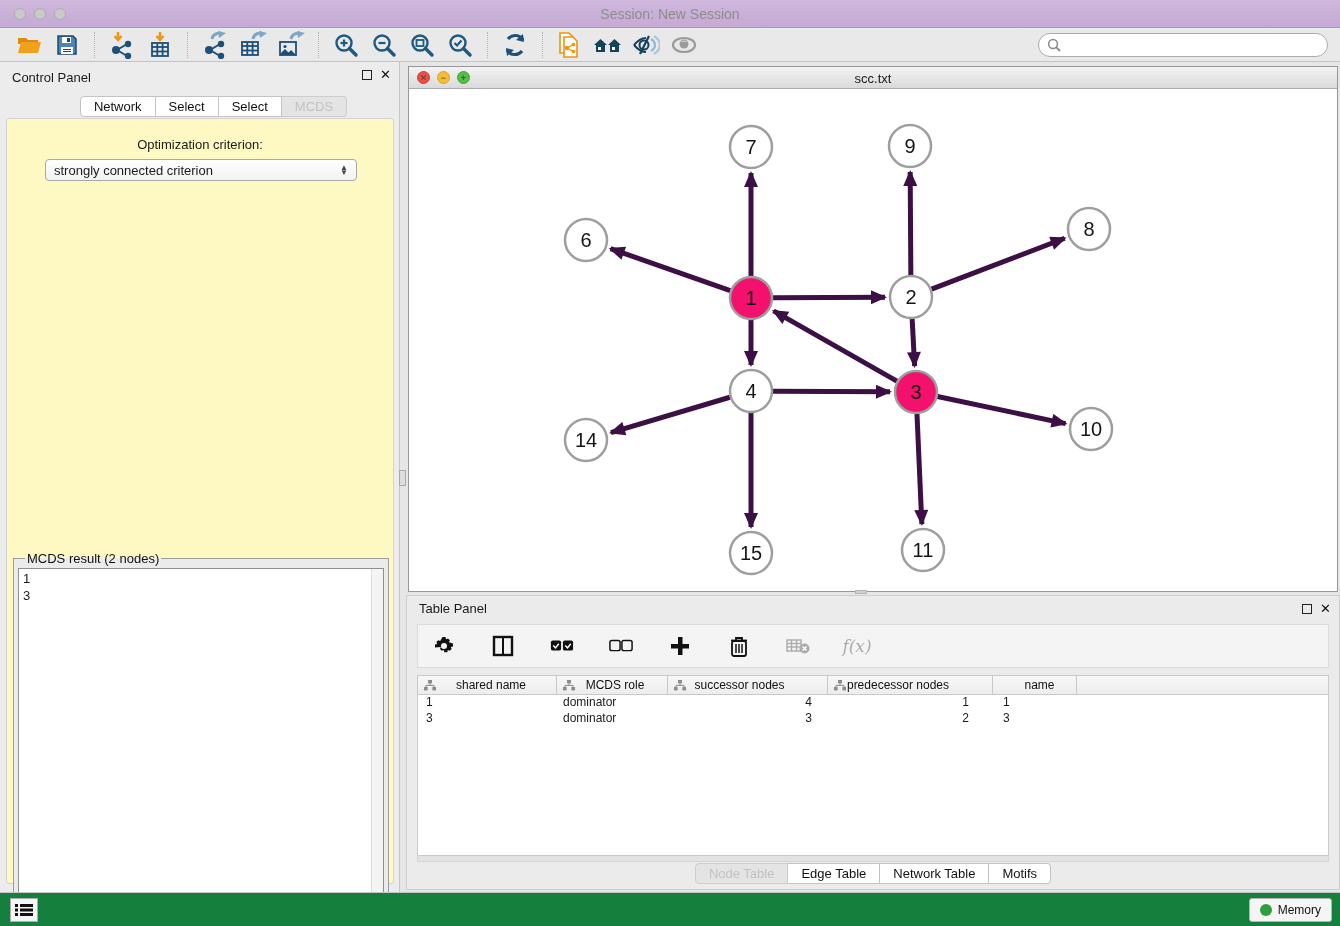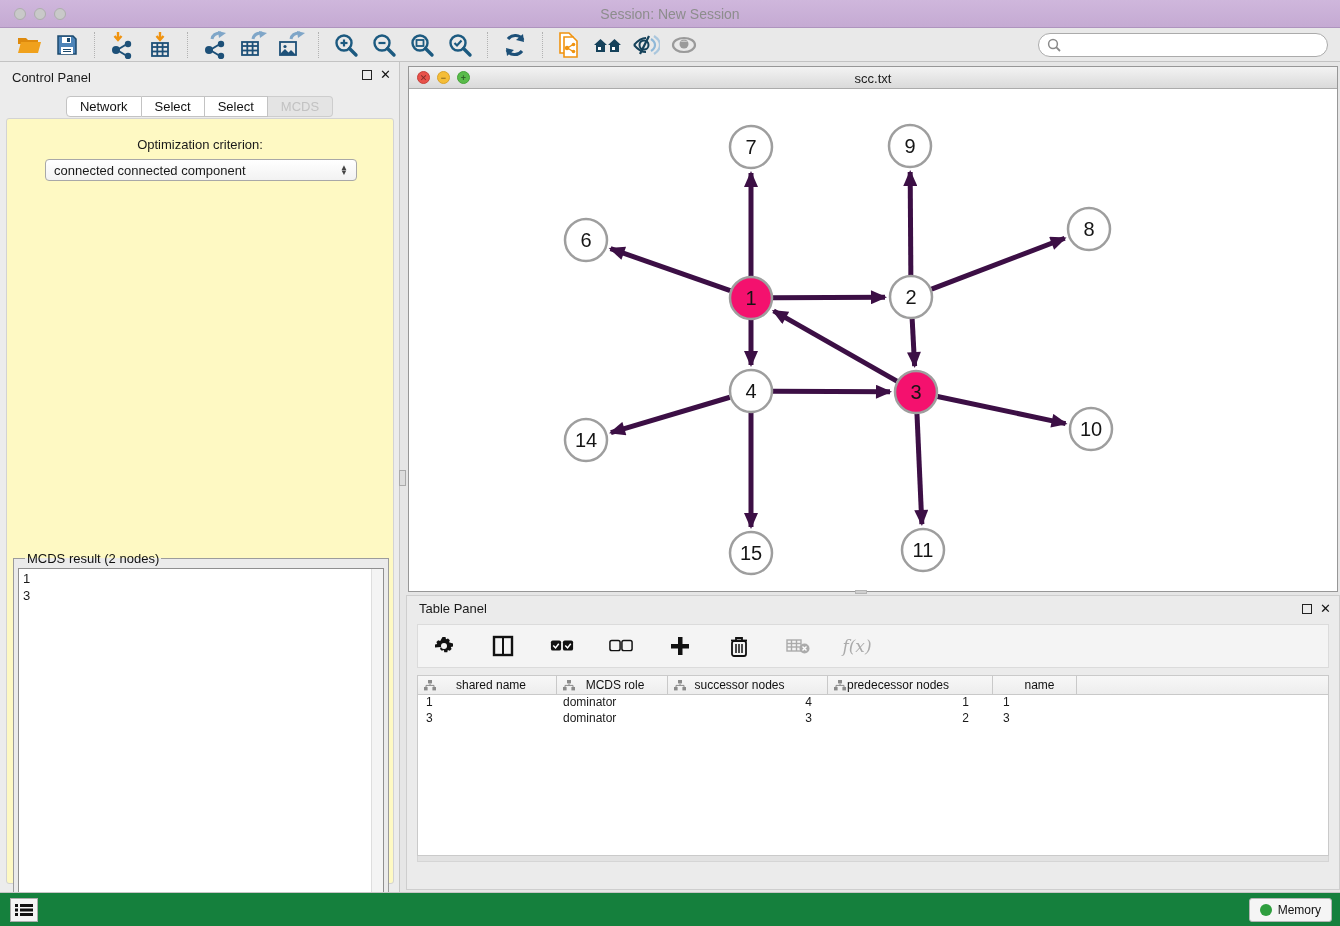--- a/index.html
+++ b/index.html
@@ -41,21 +41,21 @@
   
   .control-panel {
     position:absolute; top:62px; left:0; width:400px; height:830px;
     background:#ECECEC; border-right:1px solid #C6C6C6;
   }
   .cp-header { position:absolute; top:8px; left:12px; font-size:13px; color:#1a1a1a; }
   .panel-btns { position:absolute; top:7px; right:8px; display:flex; gap:8px; align-items:center; }
   .float-box { width:10px; height:10px; border:1.5px solid #222; background:transparent; }
   .close-x { font-size:13px; font-weight:bold; color:#111; line-height:12px; }
 
-  .cp-tabs { position:absolute; top:34px; left:0; width:100%; display:flex; justify-content:center;text-align:right; }
+  .cp-tabs { position:absolute; top:34px; left:14px; width:100%; display:flex; justify-content:center;text-align:right; }
   .seg-tab {
     height:21px; padding:0 13px; background:#fff; border:1px solid #C3C3C3;
     border-left:none; font-size:13px; display:flex; align-items:center; color:#111;
   }
   .seg-tab:first-child { border-left:1px solid #C3C3C3; border-radius:4px 0 0 4px; }
   .seg-tab:last-child { border-radius:0 4px 4px 0; }
   .seg-tab.selected { background:#E4E4E4; color:#C2C2C2; border-color:#CDCDCD; }
 
   .cp-content {
     position:absolute; top:56px; left:6px; width:388px; height:766px;
@@ -357,21 +357,21 @@
   </div>
   <div class="cp-tabs">
     <div class="seg-tab">Network</div>
     <div class="seg-tab">Select</div>
     <div class="seg-tab">Select</div>
     <div class="seg-tab selected">MCDS</div>
   </div>
   <div class="cp-content">
     <div class="opt-label">Optimization criterion:</div>
     <div class="criterion-select">
-      <span>connected connected component</span>
+      <span>strongly connected criterion</span>
       <span class="select-arrows">
           <span>▲</span>
           <span>▼</span>
         </span>
     </div>
     <fieldset class="result-box">
       <legend>MCDS result (2 nodes)</legend>
       <div class="result-inner">
         <div>1</div>
         <div>3</div>
@@ -595,20 +595,26 @@
       <div class="tp-row">
         <div class="tp-cell c0">3</div>
         <div class="tp-cell c1">dominator</div>
         <div class="tp-cell c2">3</div>
         <div class="tp-cell c3">2</div>
         <div class="tp-cell c4">3</div>
       </div>
     </div>
     <div class="tp-bottomstrip"></div>
 
+    <div class="tp-tabs">
+      <div class="seg-tab selected">Node Table</div>
+      <div class="seg-tab">Edge Table</div>
+      <div class="seg-tab">Network Table</div>
+      <div class="seg-tab">Motifs</div>
+    </div>
   </div>
 </div>
 
 <div class="statusbar">
   <div class="sb-left-btn">
     <svg width="18" height="14" viewBox="0 0 18 14">
         <g fill="#111">
           <rect x="0" y="1" width="3" height="3"></rect>
           <rect x="0" y="5.5" width="3" height="3"></rect>
           <rect x="0" y="10" width="3" height="3"></rect>

